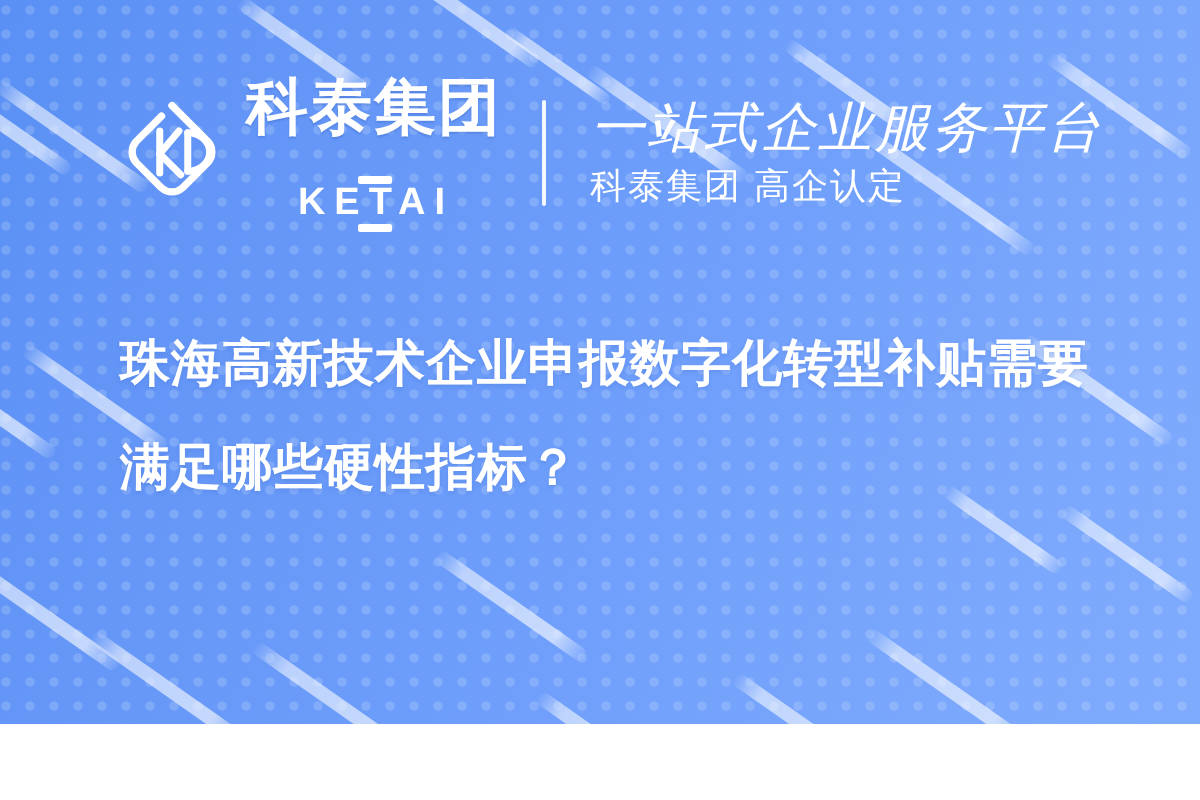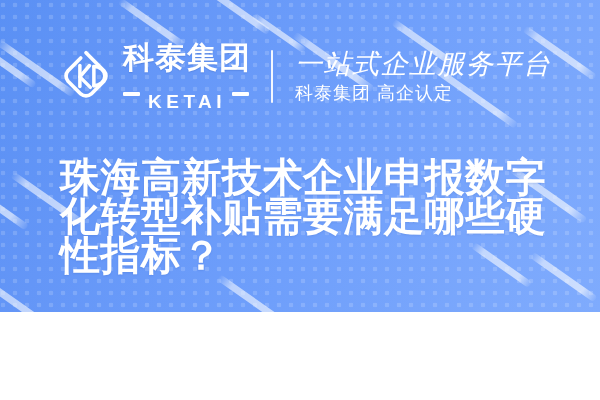--- a/index.html
+++ b/index.html
@@ -3,21 +3,21 @@
 <meta charset="utf-8">
 <style>
   html, body {
     margin: 0;
     padding: 0;
     background: #ffffff;
   }
   #banner {
     position: relative;
     width: 600px;
-    height: 312px;
+    height: 362px;
     overflow: hidden;
     font-family: "Liberation Sans", "DejaVu Sans", sans-serif;
     background: linear-gradient(115deg, #5a90f4 0%, #6496f7 22%, #6f9ffb 55%, #7aa7fc 82%, #7fabfd 100%);
   }
   
   #dots {
     position: absolute;
     inset: 0;
     background-image: radial-gradient(circle at 3px 3px, rgba(255,255,255,0.16) 2.1px, rgba(255,255,255,0) 2.6px);
     background-size: 12px 12px;
@@ -65,22 +65,24 @@
     color: #ffffff;
     font-size: 31px;
     line-height: 33px;
     font-weight: bold;
     letter-spacing: 1px;
     white-space: nowrap;
     text-shadow: 0 1px 1px rgba(40,80,170,0.25);
   }
   #logo-en-row {
     display: flex;
+    align-items: center;
     margin-top: 18px;
     white-space: nowrap;
+    flex-direction: column;
   }
   .en-dash {
     display: inline-block;
     width: 17px;
     height: 4px;
     background: #ffffff;
     border-radius: 1px;
   }
   #logo-en {
     color: #ffffff;
@@ -119,25 +121,26 @@
     margin-top: 3px;
     white-space: nowrap;
   }
   
   #headline {
     position: absolute;
     left: 60px;
     top: 158px;
     width: 486px;
     color: #ffffff;
-    font-size: 40px;
-    line-height: 39px;
+    font-size: 25px;
+    line-height: 52px;
     font-weight: bold;
     letter-spacing: 0.5px;
     text-shadow: 0 1px 2px rgba(45,85,175,0.18);
+    font-family: Liberation Mono, monospace;
   }
 </style>
 </head>
 <body>
 
 <div id="banner">
 
   <div id="dots"></div>
 
   <div id="streaks">

